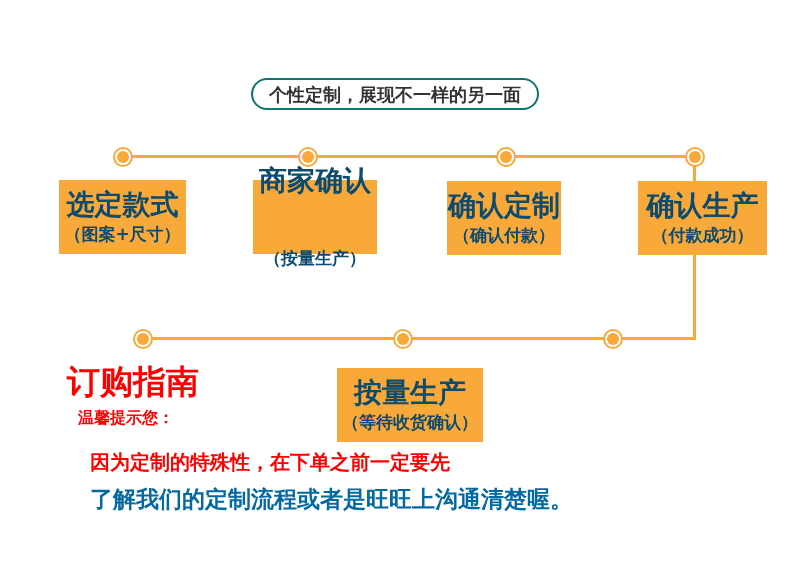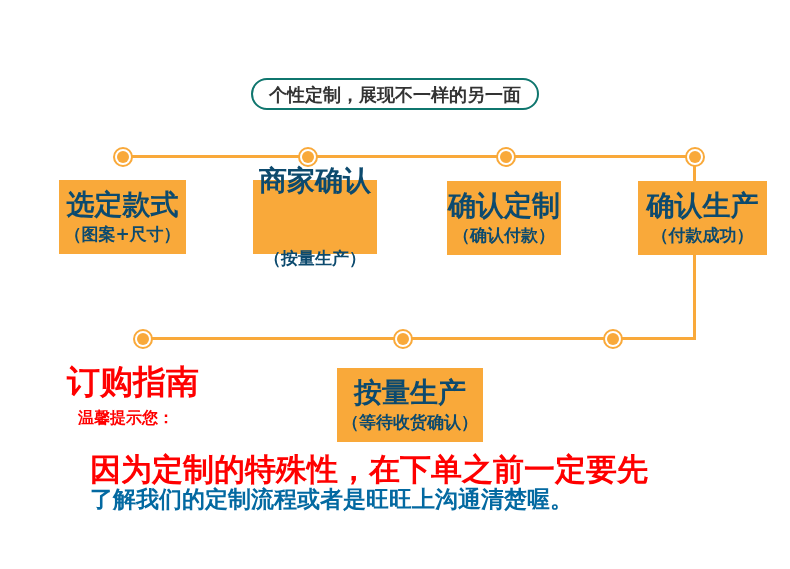--- a/index.html
+++ b/index.html
@@ -112,21 +112,21 @@
     position: absolute;
     left: 78px; top: 408px;
     font-size: 16px;
     font-weight: bold;
     color: #ff0000;
     white-space: nowrap;
   }
   .guide-line1 {
     position: absolute;
     left: 90px; top: 449px;
-    font-size: 31px;
+    font-size: 20px;
     font-weight: bold;
     color: #ff0000;
     white-space: nowrap;
   }
   .guide-line2 {
     position: absolute;
     left: 90px; top: 484px;
     font-size: 23px;
     font-weight: bold;
     color: #0369a1;

